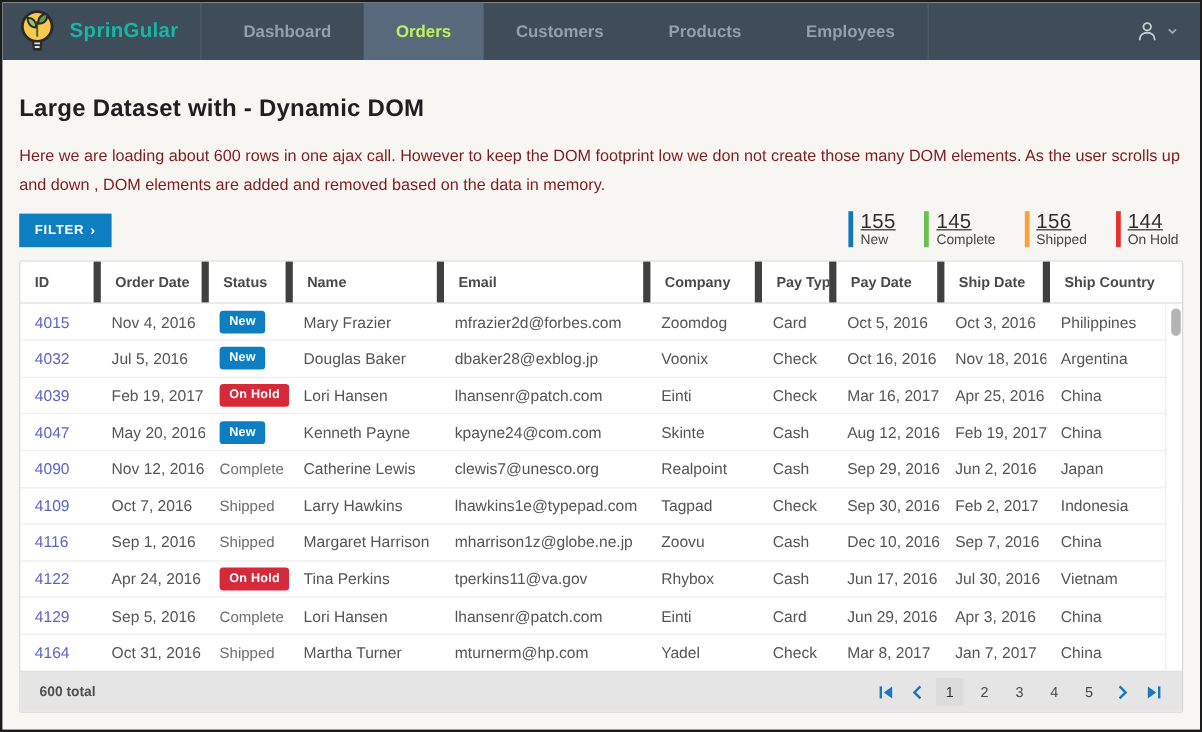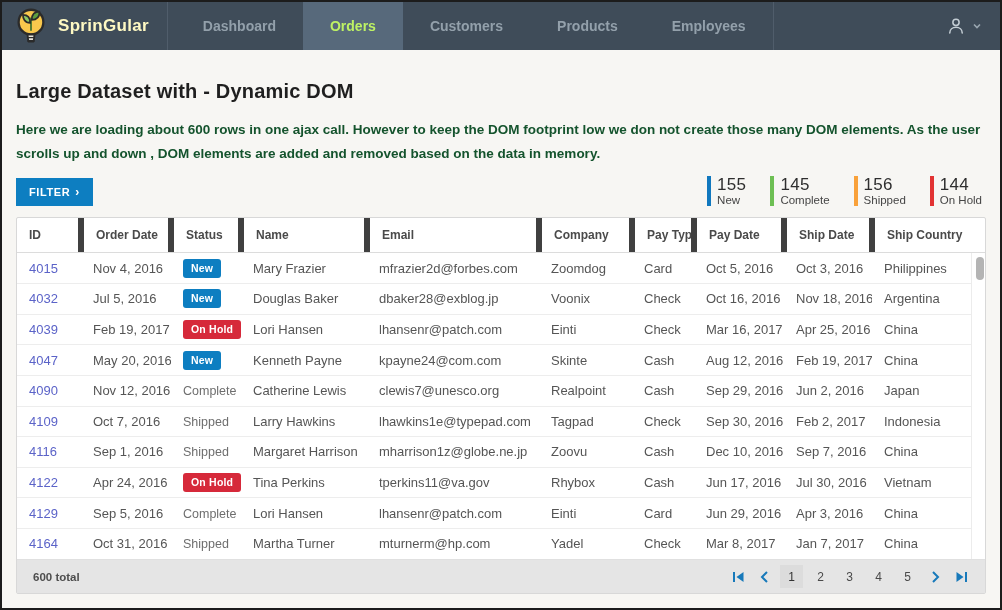--- a/index.html
+++ b/index.html
@@ -6,42 +6,42 @@
   html,body { background:#e9e9e9; }
   body { font-family:"Liberation Sans", sans-serif; }
   .page {
     width:1002px; height:610px; background:#f7f6f3;
     border:2px solid #1c1c1c; overflow:hidden; position:relative;
   }
 
   
   .topbar { height:48px; background:#3f4c59; display:flex; align-items:stretch; }
   .brand { display:flex; align-items:center; gap:10px; padding:0 18px 0 12px; }
-  .brand-name { color:#fef9c3; font-size:17px; font-weight:bold; letter-spacing:.3px; }
+  .brand-name { color:#14b8a6; font-size:17px; font-weight:bold; letter-spacing:.3px; }
   .v-divider { width:1px; background:#505d6b; margin:0; }
   .nav { display:flex; align-items:stretch; margin-left:8px; }
   .nav-item { display:flex; align-items:center; padding:0 27px; color:#93a0ab;
     font-size:14px; font-weight:bold; cursor:pointer; }
   .nav-item.active { background:#57697b; color:#bef264; }
   .topbar-right { margin-left:auto; display:flex; align-items:center; gap:5px; padding-right:18px; }
 
   
   .content { padding:0 14px; }
   .page-title { font-size:20px; font-weight:600; color:#1f1f1f; margin-top:30px; letter-spacing:.2px; }
-  .page-desc { margin-top:15px; font-size:13.5px; color:#14532d; line-height:1.8; max-width:978px;font-weight:bold; }
+  .page-desc { margin-top:15px; font-size:13.5px; color:#7f1d1d; line-height:1.8; max-width:978px; }
 
   .toolbar { margin-top:9px; display:flex; justify-content:space-between; align-items:flex-end; }
   .filter-btn { border:none; background:#0d7ec1; color:#fff; font-family:inherit;
     font-size:11px; font-weight:bold; letter-spacing:.6px; padding:7px 13px;
     border-radius:0; cursor:pointer; display:flex; align-items:center; gap:5px; }
   .filter-btn .chev { font-size:12px; font-weight:bold; }
 
   .summary { display:flex; gap:24px; padding-right:4px; }
   .stat { border-left:4px solid #999; padding-left:6px; line-height:1; }
-  .stat-count { font-size:17px; color:#2e2e2e; letter-spacing:.3px; }
+  .stat-count { font-size:17px; color:#2e2e2e; letter-spacing:.3px;text-decoration:underline; }
   .stat-label { font-size:11.5px; color:#454545; margin-top:2px; }
 
   
   .table-card { margin-top:11px; background:#fff; border:1px solid #d8d8d8; border-radius:2px; }
   table { border-collapse:collapse; table-layout:fixed; }
   .head-table, .body-table { width:954px; }
   .head-table th { font-size:12px; font-weight:bold; color:#4a4a4a; text-align:left;
     padding:0 12px; height:34px; border-left:6px solid #404040; white-space:nowrap;
     overflow:hidden; }
   .head-table th:first-child { border-left:none; }

